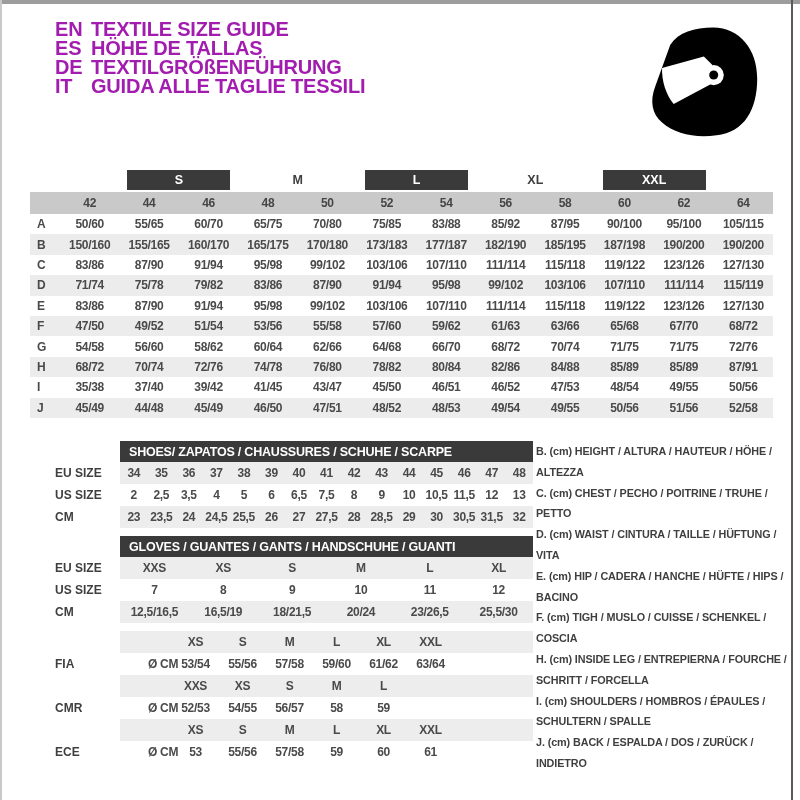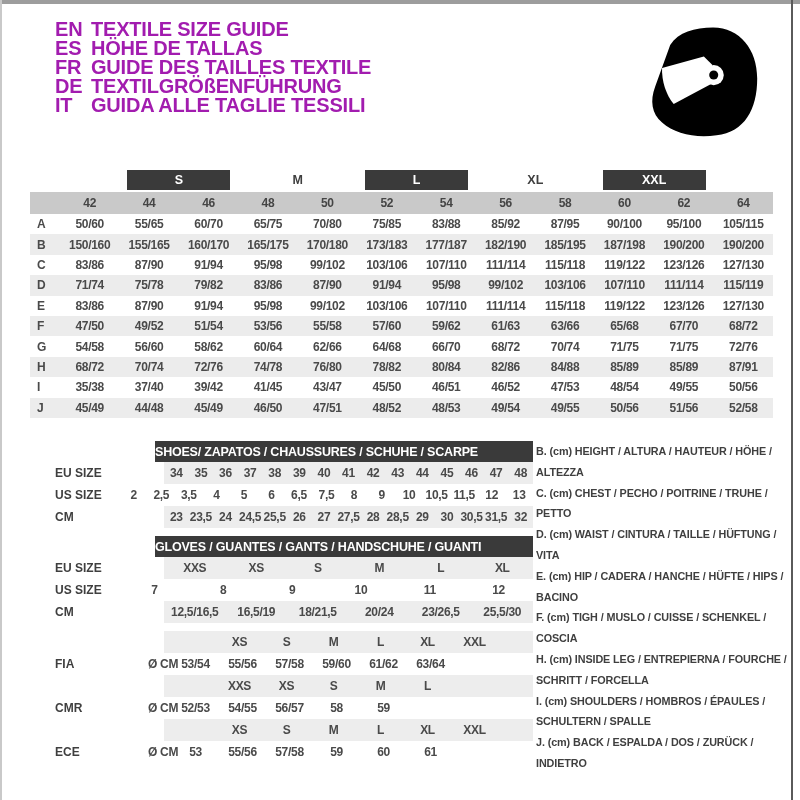--- a/index.html
+++ b/index.html
@@ -27,26 +27,26 @@
   .msizes{height:24px;font-size:12.5px;}
   .sbox{background:#3a3a3a;color:#fff;text-align:center;margin:1px 8px;padding:3px 0;}
   .splain{text-align:center;color:#3f3f3f;grid-row:1;}
   .mnums{background:#c9c9c9;height:22px;color:#454545;}
   .mcell{text-align:center;letter-spacing:-0.3px;white-space:nowrap;}
   .mletter{text-align:left;padding-left:7px;}
   .stripe-row{background:#ececec;}
 
   
   .sub{position:absolute;left:55px;width:478px;}
-  .titlebar{margin-left:100px;height:21px;background:#3a3a3a;color:#fff;font-size:12.5px;
-    display:flex;align-items:center;padding-left:0;letter-spacing:-0.2px;}
+  .titlebar{margin-left:65px;height:21px;background:#3a3a3a;color:#fff;font-size:12.5px;
+    display:flex;align-items:center;padding-left:9px;letter-spacing:-0.2px;}
   .srow{display:grid;grid-template-columns:65px 1fr;height:22px;align-items:stretch;font-size:12px;}
   .slabel{display:flex;align-items:center;font-size:12px;color:#3f3f3f;}
   .scells{display:grid;align-items:center;height:100%;}
-  .scells.striped{background:#ededed;margin-left:44px;}
+  .scells.striped{background:#ededed;}
   .cells15{grid-template-columns:repeat(15,1fr);}
   .cells6{grid-template-columns:repeat(6,1fr);}
   .hcells{grid-template-columns:52px repeat(6,47px) 1fr;}
   .scell{text-align:center;letter-spacing:-0.3px;white-space:nowrap;}
   .hunit{text-align:left;margin-left:28px;}
 
   .shoes-table{top:441px;}
   .gloves-table{top:536px;}
   .helmet-table{top:631px;}
 
@@ -62,24 +62,20 @@
 <div class="frame-right"></div>
 
 <div class="langs">
   <div class="lang-row">
     <span class="lang-code">EN</span>
     <span>TEXTILE SIZE GUIDE</span>
   </div>
   <div class="lang-row">
     <span class="lang-code">ES</span>
     <span>HÖHE DE TALLAS</span>
-  </div>
-  <div class="lang-row">
-    <span class="lang-code">FR</span>
-    <span>GUIDE DES TAILLES TEXTILE</span>
   </div>
   <div class="lang-row">
     <span class="lang-code">DE</span>
     <span>TEXTILGRÖßENFÜHRUNG</span>
   </div>
   <div class="lang-row">
     <span class="lang-code">IT</span>
     <span>GUIDA ALLE TAGLIE TESSILI</span>
   </div>
 </div>

